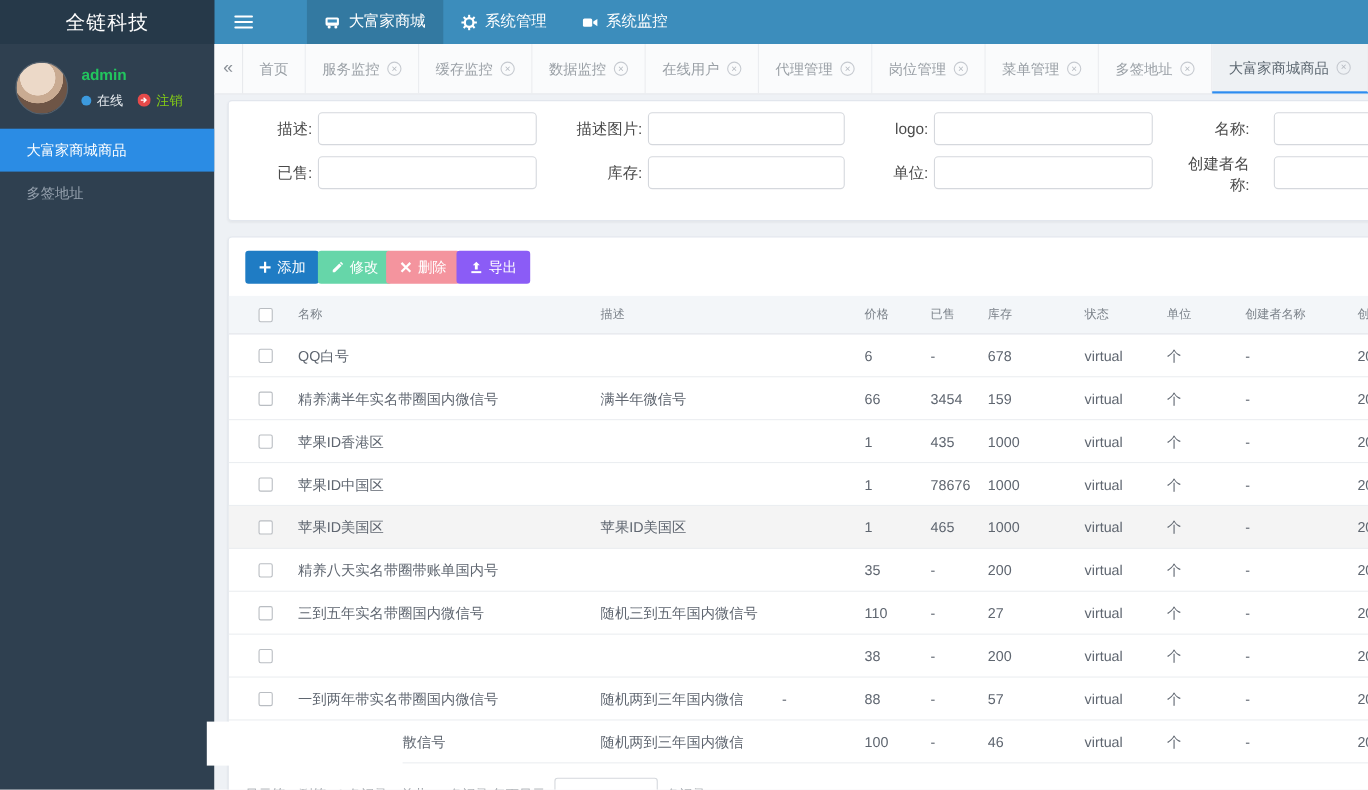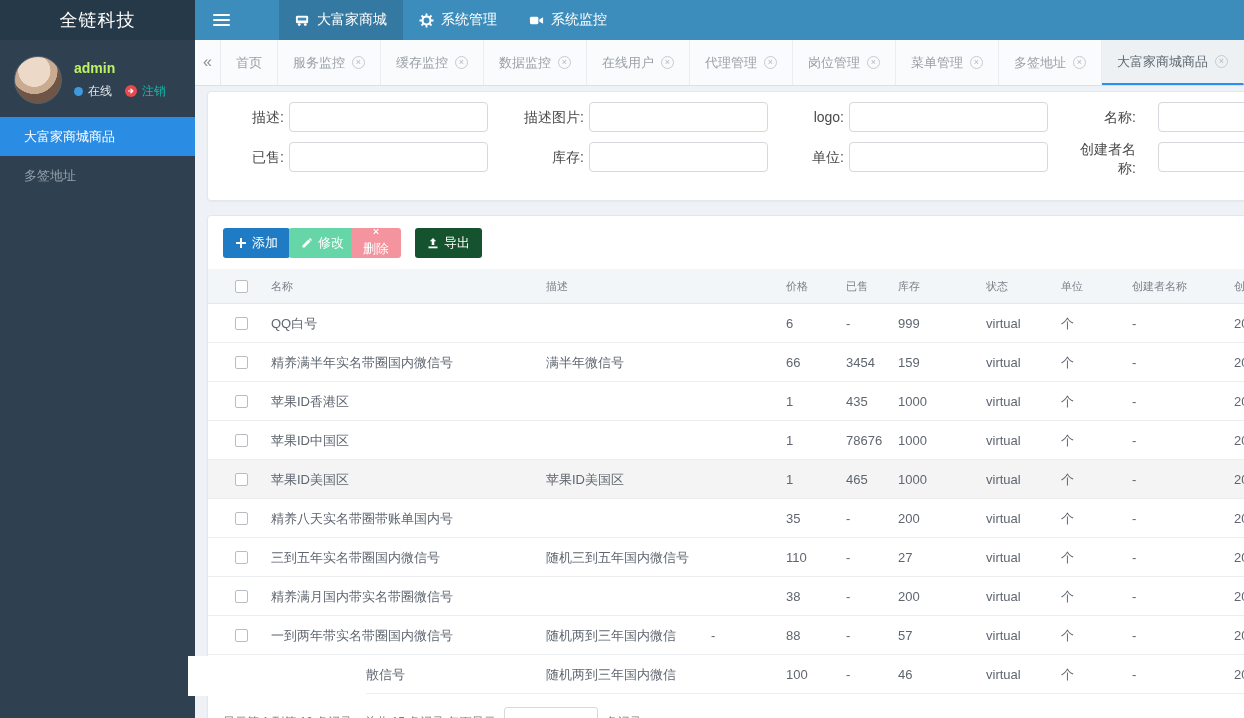--- a/index.html
+++ b/index.html
@@ -19,26 +19,26 @@
   .nav-item.active { background:rgba(0,0,0,0.14); }
   .nav-ic { width:15px; height:15px; display:inline-flex; }
   .nav-ic svg { width:15px; height:15px; }
 
   
   #sidebar { position:absolute; left:0; top:40px; width:195px; height:678px; background:#2f4050; }
   .user-panel { display:flex; padding:14px 12px 12px 14px; gap:12px; align-items:center; height:77px; }
   .avatar { width:48px; height:48px; border-radius:50%; flex:0 0 auto;
     background:radial-gradient(circle at 42% 30%, #ecd9c8 0 38%, #c9ab92 39% 55%, #6e5546 56% 78%, #4a3a30 79%);
     border:1px solid #55616d; }
-  .user-name { color:#bef264; font-size:14px; font-weight:bold; margin-bottom:7px; }
+  .user-name { color:#22c55e; font-size:14px; font-weight:bold; margin-bottom:7px; }
   .user-status { display:flex; align-items:center; gap:5px; font-size:12px; color:#e8ecf0; }
   .dot { width:9px; height:9px; border-radius:50%; background:#3c9ade; display:inline-block; }
   .logout-ic { width:12px; height:12px; display:inline-flex; margin-left:8px; }
   .logout-ic svg { width:12px; height:12px; }
-  .logout-link { color:#14b8a6; text-decoration:none; cursor:pointer; }
+  .logout-link { color:#84cc16; text-decoration:none; cursor:pointer; }
   #sidemenu { margin-top:0; }
   .side-item { height:39px; line-height:39px; padding-left:24px; font-size:13px; color:#95a0ad; cursor:pointer; }
   .side-item.active { background:#2b8ce4; color:#fff; }
 
   
   #tabsbar { position:absolute; left:195px; top:40px; width:1049px; height:46px; background:#fafbfc;
     border-bottom:1px solid #dde1e6; display:flex; }
   .tabs-collapse { width:30px; height:45px; line-height:44px; text-align:center; color:#8a9097;
     font-size:16px; border-right:1px solid #e8eaed; cursor:pointer; }
   #tabs { display:flex;justify-content:space-between; }
@@ -61,22 +61,22 @@
   .f-input { position:absolute; height:30px; border:1px solid #d5d8dd; border-radius:4px; background:#fff;
     font-size:13px; padding:0 8px; color:#333; outline:none; }
 
   
   .btn { position:absolute; top:12px; height:30px; border:none; border-radius:3px; color:#fff; font-size:13px;
     display:flex; align-items:center; gap:5px; padding:0 12px; cursor:pointer;
     font-family:"Liberation Sans","DejaVu Sans",sans-serif; }
   .btn svg { width:12px; height:12px; }
   #btn-add { left:15px; background:#1f7cc4;text-align:center; }
   #btn-edit { left:81px; background:#66d6a9; }
-  #btn-delete { left:143px; background:#f4949e;flex-direction:column; }
-  #btn-export { left:207px; background:#14532d; }
+  #btn-delete { left:143px; background:#f4949e; }
+  #btn-export { left:207px; background:#8b5cf6; }
 
   
   #thead { position:absolute; left:0; top:53px; width:1118px; height:35px; background:#f3f6f9;
     border-bottom:1px solid #e4e7ec; }
   .hcell { position:absolute; top:0; line-height:35px; font-size:11px; color:#7b828a; white-space:nowrap; }
   .trow { position:absolute; left:0; width:1118px; height:39px; border-bottom:1px solid #ebeef1; }
   .trow.hl { background:#f4f4f4; }
   .cell { position:absolute; top:0; line-height:39px; font-size:13px; color:#5f6670; white-space:nowrap; }
   .cbx { position:absolute; width:13px; height:13px; border:1px solid #b9bdc2; border-radius:2px; background:#fff; cursor:pointer; }
   #thead .cbx { left:27px; top:11px; }
@@ -272,21 +272,21 @@
           <div class="hcell c-creator">创建者名称</div>
           <div class="hcell c-created">创建时间</div>
         </div>
       <div id="tbody">
           <div class="trow" style="top: 88px;">
             <div class="cbx"></div>
             <div class="cell c-name">QQ白号</div>
             <div class="cell c-desc"></div>
             <div class="cell c-price">6</div>
             <div class="cell c-sold">-</div>
-            <div class="cell c-stock">999</div>
+            <div class="cell c-stock">678</div>
             <div class="cell c-status">virtual</div>
             <div class="cell c-unit">个</div>
             <div class="cell c-creator">-</div>
             <div class="cell c-created">20</div>
           </div>
           <div class="trow" style="top: 127px;">
             <div class="cbx"></div>
             <div class="cell c-name">精养满半年实名带圈国内微信号</div>
             <div class="cell c-desc">满半年微信号</div>
             <div class="cell c-price">66</div>
@@ -352,21 +352,20 @@
             <div class="cell c-price">110</div>
             <div class="cell c-sold">-</div>
             <div class="cell c-stock">27</div>
             <div class="cell c-status">virtual</div>
             <div class="cell c-unit">个</div>
             <div class="cell c-creator">-</div>
             <div class="cell c-created">20</div>
           </div>
           <div class="trow" style="top: 361px;">
             <div class="cbx"></div>
-            <div class="cell c-name">精养满月国内带实名带圈微信号</div>
             <div class="cell c-desc"></div>
             <div class="cell c-price">38</div>
             <div class="cell c-sold">-</div>
             <div class="cell c-stock">200</div>
             <div class="cell c-status">virtual</div>
             <div class="cell c-unit">个</div>
             <div class="cell c-creator">-</div>
             <div class="cell c-created">20</div>
           </div>
           <div class="trow" style="top: 400px;">

